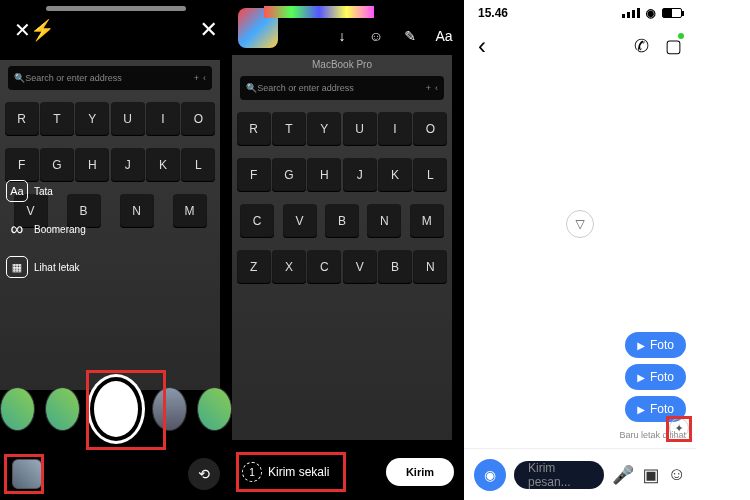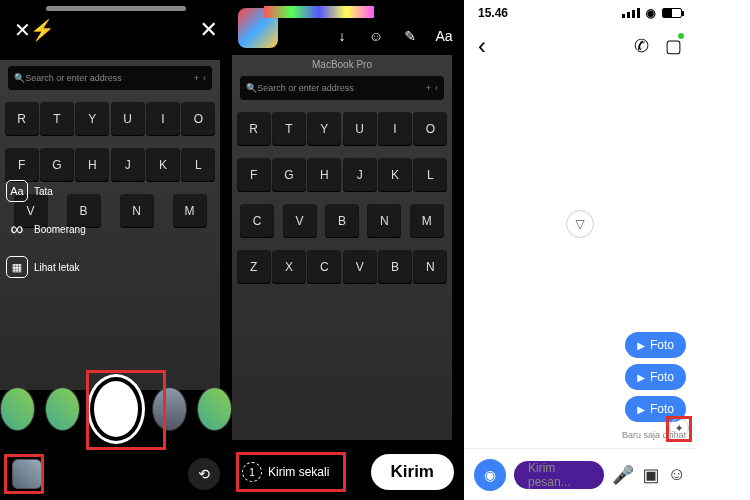--- a/index.html
+++ b/index.html
@@ -43,21 +43,21 @@
 
 .p2-top{position:absolute;top:0;left:0;right:0;height:55px;background:#000;z-index:5;display:flex;align-items:center}
 .p2-top .thumb{width:40px;height:40px;border-radius:8px;margin-left:6px;background:linear-gradient(135deg,#f44,#4af,#fc4)}
 .p2-top .pal{position:absolute;top:6px;right:90px;width:110px;height:12px;background:linear-gradient(90deg,#f55,#5f5,#55f,#ff5,#f5f)}
 .p2-icons{position:absolute;top:24px;right:8px;display:flex;gap:10px;color:#fff;font-size:14px}
 .p2-icons span{width:24px;height:24px;display:flex;align-items:center;justify-content:center}
 
 .p2-bot{position:absolute;bottom:0;left:0;right:0;height:56px;background:#000;z-index:5;display:flex;align-items:center;justify-content:space-between;padding:0 10px}
 .once{display:flex;align-items:center;color:#fff;font-size:12px;gap:6px}
 .once-ico{width:20px;height:20px;border:1.5px dashed #fff;border-radius:50%;display:flex;align-items:center;justify-content:center;font-size:10px}
-.send-btn{background:#fff;color:#000;padding:8px 20px;border-radius:20px;font-size:17px;font-weight:600}
+.send-btn{background:#fff;color:#000;padding:8px 20px;border-radius:20px;font-size:11px;font-weight:600}
 .p2 .hl-once{bottom:8px;left:4px;width:110px;height:40px}
 
 .p3-status{display:flex;justify-content:space-between;align-items:center;padding:6px 14px;font-size:12px;font-weight:600}
 .sig{display:flex;gap:2px;align-items:flex-end}
 .sig i{width:3px;background:#000;display:block}
 .sig i:nth-child(1){height:4px}.sig i:nth-child(2){height:6px}.sig i:nth-child(3){height:8px}.sig i:nth-child(4){height:10px}
 .batt{width:20px;height:10px;border:1px solid #000;border-radius:2px;position:relative}
 .batt::after{content:'';position:absolute;right:-3px;top:2px;width:2px;height:5px;background:#000}
 .batt i{display:block;width:50%;height:100%;background:#000}
 .p3-hdr{display:flex;align-items:center;justify-content:space-between;padding:6px 14px}
@@ -68,21 +68,21 @@
 .chat{position:absolute;top:60px;bottom:52px;left:0;right:0;padding:10px}
 .sent-ico{width:28px;height:28px;border:1px solid #ccc;border-radius:50%;margin:140px auto 0;display:flex;align-items:center;justify-content:center;font-size:12px;color:#555}
 .bubbles{position:absolute;bottom:8px;right:10px;display:flex;flex-direction:column;align-items:flex-end;gap:6px}
 .bub{background:#3b82f6;color:#fff;padding:6px 12px;border-radius:14px;display:flex;align-items:center;gap:5px;font-size:12px}
 .bub .play{font-size:10px}
 .seen{font-size:9px;color:#888;margin-top:2px}
 .p3 .hl-spark{right:4px;bottom:58px;width:26px;height:26px}
 .spark-ico{position:absolute;right:7px;bottom:62px;width:20px;height:20px;border:1px solid #ccc;border-radius:50%;display:flex;align-items:center;justify-content:center;font-size:11px;color:#555}
 .compose{position:absolute;bottom:0;left:0;right:0;height:52px;background:#fff;border-top:1px solid #eee;display:flex;align-items:center;padding:0 10px;gap:8px}
 .cam-btn{width:32px;height:32px;border-radius:50%;background:#3b82f6;color:#fff;display:flex;align-items:center;justify-content:center;font-size:14px}
-.msg-in{flex:1;background:#4c1d95;border-radius:18px;padding:0 14px;color:#888;font-size:12px}
+.msg-in{flex:1;background:#0f172a;border-radius:18px;padding:0 14px;color:#888;font-size:12px}
 .cmp-ico{font-size:18px;color:#333}
 </style>
 </head>
 <body>
 
 <div class="panel p1">
   <div class="p1-top">
     <div class="handle"></div>
     <span class="flash">✕⚡</span>
     <span class="close-x">✕</span>
@@ -238,21 +238,21 @@
           <span>Foto</span>
         </div>
       <div class="bub">
           <span class="play">▶</span>
           <span>Foto</span>
         </div>
       <div class="bub">
           <span class="play">▶</span>
           <span>Foto</span>
         </div>
-      <div class="seen">Baru saja dilihat</div>
+      <div class="seen">Baru letak dilihat</div>
     </div>
   </div>
   <div class="spark-ico">✦</div>
   <div class="hl hl-spark"></div>
   <div class="compose">
     <div class="cam-btn">◉</div>
     <div class="msg-in">Kirim pesan...</div>
     <span class="cmp-ico">🎤</span>
     <span class="cmp-ico">▣</span>
     <span class="cmp-ico">☺</span>

